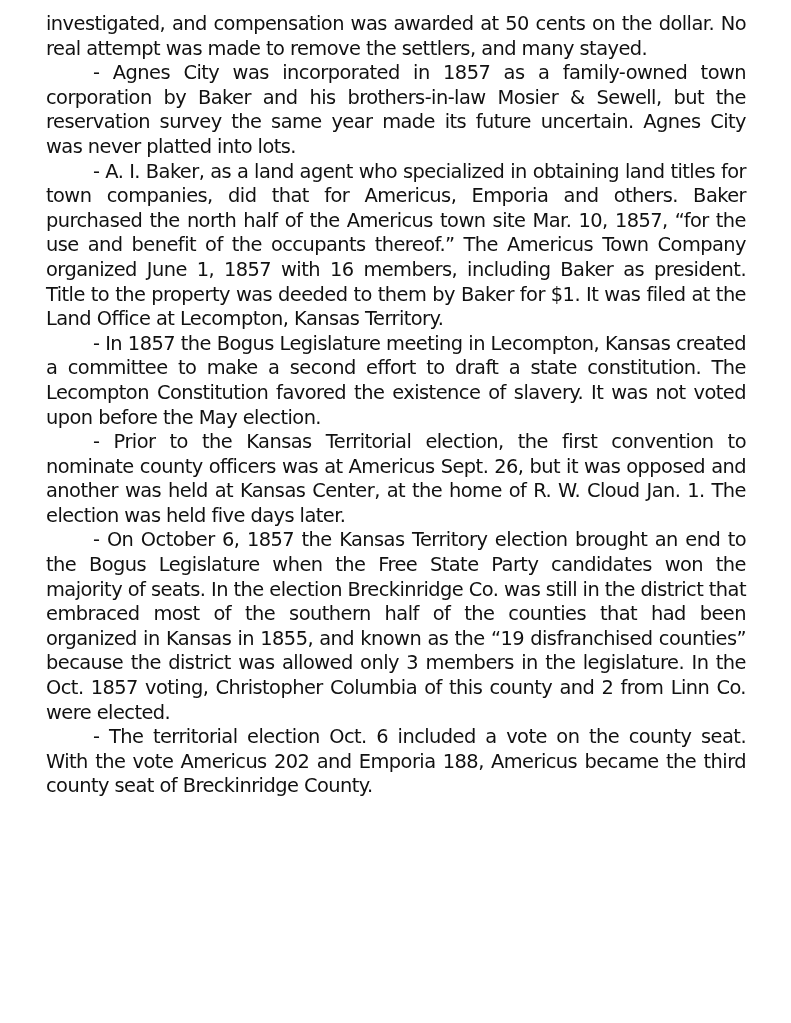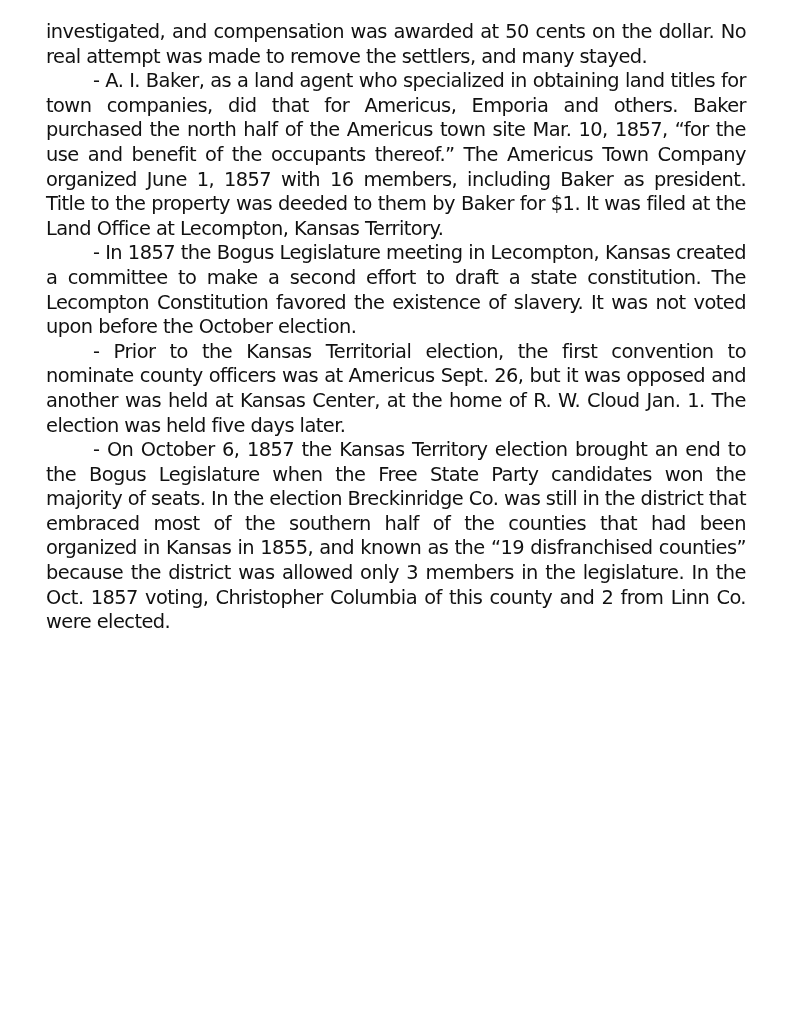--- a/index.html
+++ b/index.html
@@ -9,21 +9,21 @@
     }
     body {
       width: 791px;
       height: 1023px;
       overflow: hidden;
       position: relative;
     }
     .page {
       position: absolute;
       left: 46px;
-      top: 20px;
+      top: 12px;
       width: 700px;
       font-family: "DejaVu Sans", sans-serif;
       font-size: 19.4px;
       line-height: 24.6px;
       color: #111111;
       letter-spacing: -0.55px;
       word-spacing: 0px;
     }
     .para {
       margin: 0;
@@ -39,17 +39,19 @@
       vertical-align: super;
       position: relative;
       top: -1px;
     }
   </style>
 </head>
 <body>
 
 <div class="page">
   <p class="para"><span>investigated, and compensation was awarded at 50 cents on the dollar.  No real attempt was made to remove the settlers, and many stayed.</span></p>
+  <p class="para indent"><span>- Agnes City was incorporated in 1857 as a family-owned town corporation by Baker and his brothers-in-law Mosier &amp; Sewell, but the reservation survey the same year made its future uncertain. Agnes City was never platted into lots.</span></p>
   <p class="para indent"><span>- A. I. Baker, as a land agent who specialized in obtaining land titles for town companies, did that for Americus, Emporia and others.  Baker purchased the north half of the Americus town site Mar. 10, 1857, “for the use and benefit of the occupants thereof.” The Americus Town Company organized June 1, 1857 with 16 members, including Baker as president. Title to the property was deeded to them by Baker for $1.  It was filed at the Land Office at Lecompton, Kansas Territory.</span></p>
-  <p class="para indent"><span>- In 1857 the Bogus Legislature meeting in Lecompton, Kansas created a committee to make a second effort to draft a state constitution.  The Lecompton Constitution favored the existence of slavery.  It was not voted upon before the October election.</span></p>
+  <p class="para indent"><span>- In 1857 the Bogus Legislature meeting in Lecompton, Kansas created a committee to make a second effort to draft a state constitution.  The Lecompton Constitution favored the existence of slavery.  It was not voted upon before the May election.</span></p>
   <p class="para indent"><span>- Prior to the Kansas Territorial election, the first convention to nominate county officers was at Americus Sept. 26, but it was opposed and another was held at Kansas Center, at the home of R. W. Cloud Jan. 1.  The election was held five days later.</span></p>
   <p class="para indent"><span>- On October 6, 1857 the Kansas Territory election brought an end to the Bogus Legislature when the Free State Party candidates won the majority of seats.  In the election Breckinridge Co. was still in the district that embraced most of the southern half of the counties that had been organized in Kansas in 1855, and known as the “19 disfranchised counties” because the district was allowed only 3 members in the legislature.  In the Oct. 1857 voting, Christopher Columbia of this county and 2 from Linn Co. were elected.</span></p>
+  <p class="para indent"><span>- The territorial election Oct. 6 included a vote on the county seat.  With the vote Americus 202 and Emporia 188, Americus became the third county seat of Breckinridge County.</span></p>
 </div>
 
 </body></html>

